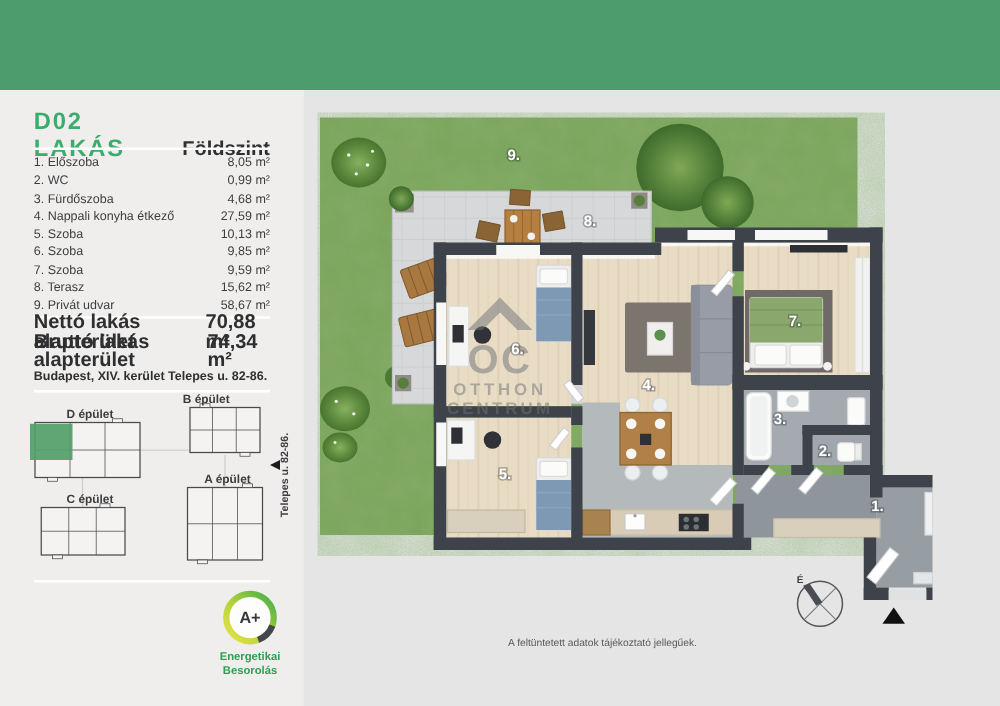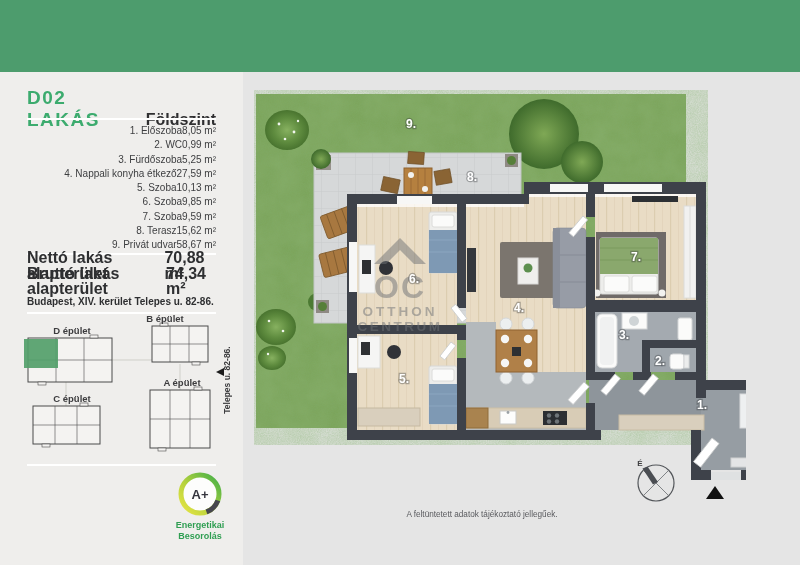--- a/index.html
+++ b/index.html
@@ -7,21 +7,21 @@
         font-family:"Liberation Sans",sans-serif;}
   .header-bar{position:absolute;left:0;top:0;width:800px;height:72px;background:#4d9c6d;}
   .sidebar{position:absolute;left:0;top:72px;width:243px;height:493px;background:#efeeec;}
   .title-row{position:absolute;left:27px;right:27px;top:15px;display:flex;
              justify-content:space-between;align-items:flex-end;}
   .title-row h1{margin:0;font-size:19px;letter-spacing:1.5px;color:#3cab6e;font-weight:bold;}
   .title-row .floor{font-size:16px;font-weight:bold;color:#2f2f31;padding-bottom:2px;}
   .divider{position:absolute;left:27px;right:27px;height:2px;background:#ffffff;}
   .d1{top:46px}.d2{top:181px}.d3{top:240px}.d4{top:392px}
   .room-list{position:absolute;left:27px;right:27px;top:52px;font-size:10px;color:#3d3e40;}
-  .room-list .row{display:flex;justify-content:flex-end;height:14.3px;line-height:14.3px;}
+  .room-list .row{display:flex;justify-content:space-between;height:14.3px;line-height:14.3px;}
   .totals{position:absolute;left:27px;right:27px;top:178px;font-size:16px;color:#2e2f31;}
   .totals .trow{display:flex;justify-content:space-between;height:15.5px;line-height:15.5px;font-weight:bold;}
   .address{position:absolute;left:27px;right:27px;top:224px;font-size:10px;font-weight:bold;color:#2e2f31;}
   .siteplan{position:absolute;left:20px;top:242px;}
   .siteplan text{font-family:"Liberation Sans",sans-serif;}
   .energy{position:absolute;left:150px;top:399px;width:100px;text-align:center;}
   .energy svg{display:block;margin:0 auto;}
   .energy .cap{font-size:9px;line-height:11px;color:#2f9e52;font-weight:bold;margin-top:3px;}
   .plan{position:absolute;left:254px;top:90px;width:492px;height:420px;}
   .plan svg text{font-family:"Liberation Sans",sans-serif;}
@@ -48,21 +48,21 @@
         <div class="row">
           <span>1. Előszoba</span>
           <span>8,05 m²</span>
         </div>
         <div class="row">
           <span>2. WC</span>
           <span>0,99 m²</span>
         </div>
         <div class="row">
           <span>3. Fürdőszoba</span>
-          <span>5,25 m²</span>
+          <span>4,68 m²</span>
         </div>
         <div class="row">
           <span>4. Nappali konyha étkező</span>
           <span>27,59 m²</span>
         </div>
         <div class="row">
           <span>5. Szoba</span>
           <span>10,13 m²</span>
         </div>
         <div class="row">

